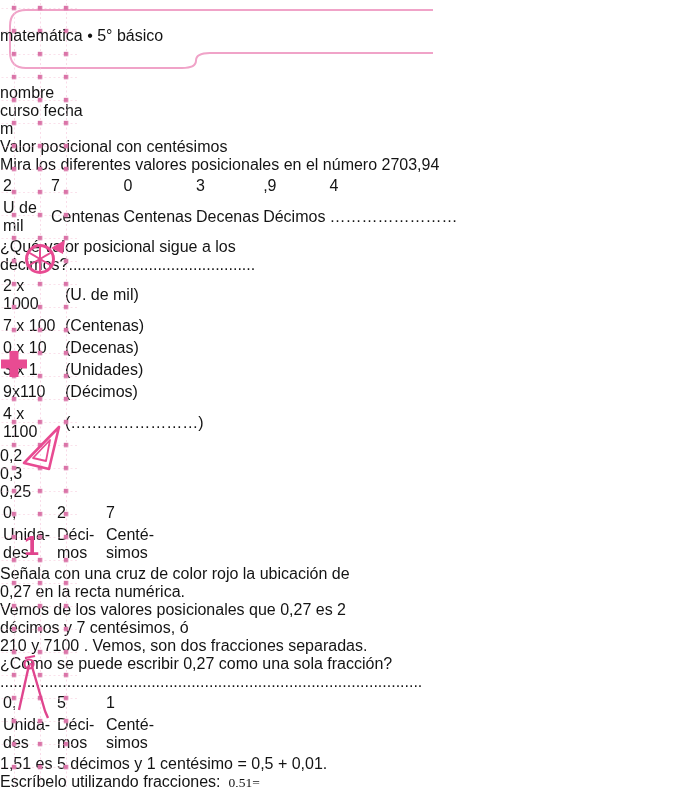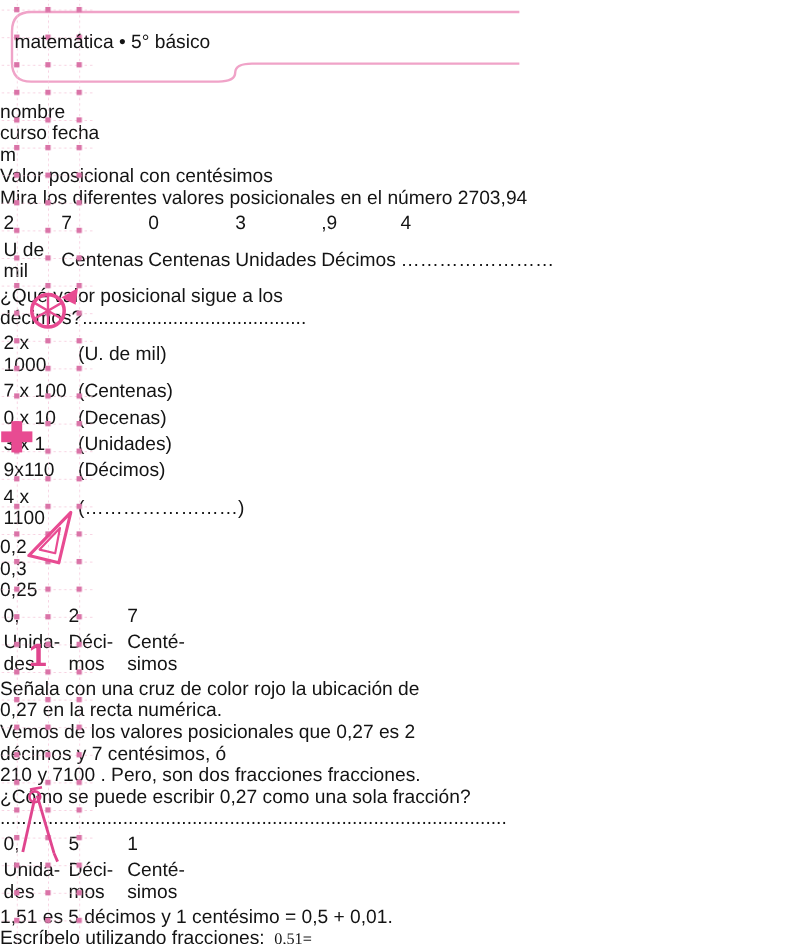--- a/index.html
+++ b/index.html
@@ -5,21 +5,21 @@
   html,body{margin:0;padding:0;background:#fff;}
   .page{position:relative;width:673px;height:787px;background:#fff;overflow:hidden;
         font-family:"Liberation Sans",sans-serif;color:#141414;}
 
   
   .margin-strip{position:absolute;left:0;top:0;width:78px;height:787px;}
   .margin-numeral{position:absolute;left:24px;top:531px;color:#e0458e;font-weight:bold;
         font-size:27px;font-family:"Liberation Sans",sans-serif;}
 
   
-  .band{position:absolute;left:12px;top:27px;width:250px;height:29px;
+  .band{position:absolute;left:0;top:27px;width:250px;height:29px;
         background:linear-gradient(90deg,#b50d5c,#dc puzzles;border-radius:0 15px 15px 0;}
   .band{background:linear-gradient(90deg,#bf0f60,#d9217a);border-radius:0 15px 15px 0;}
   .band-label{position:absolute;left:47px;top:5px;color:#fff;font-size:13.5px;white-space:nowrap;}
   .namebox-svg{position:absolute;left:240px;top:0;}
   .nb-diamond{position:absolute;left:245px;top:16px;width:7px;height:7px;background:#cf1b6f;
         transform:rotate(45deg);}
   .nb-row{position:absolute;display:flex;align-items:flex-end;color:#d4549a;font-size:12px;}
   .nb-row1{left:263px;top:13px;width:372px;}
   .nb-row2{left:263px;top:39px;width:172px;}
   .dotfill{border-bottom:1.6px dotted #e8a0c6;height:13px;}
@@ -153,21 +153,21 @@
         <td style="width:47px;">7</td>
         <td style="width:44px;">0</td>
         <td style="width:47px;">3</td>
         <td style="width:40px;">,9</td>
         <td style="width:70px;">4</td>
       </tr>
       <tr class="label-row">
         <td>U de mil</td>
         <td>Centenas</td>
         <td>Centenas</td>
-        <td>Unidades</td>
+        <td>Decenas</td>
         <td>Décimos</td>
         <td>……………………</td>
       </tr>
     </tbody>
       </table>
 
     <div class="abs txt nowrap" style="left:9px;top:96px;width:360px;">¿Qué valor posicional sigue a los décimos?..........................................</div>
 
     <table class="vtable abs" style="left:377px;top:4px;">
       <tbody>
@@ -240,21 +240,21 @@
     </tbody>
       </table>
 
     <div class="abs txt" style="left:180px;top:60px;width:362px;">Señala con una cruz de color rojo la ubicación de 0,27 en la recta numérica.</div>
     <div class="abs txt" style="left:180px;top:87px;width:362px;">Vemos de los valores posicionales que 0,27 es 2 décimos y 7 centésimos, ó</div>
 
     <div class="abs fracline" style="left:8px;top:100px;">
       <span class="frac"><span class="fnum">2</span><span class="fden">10</span></span>
       <span>y</span>
       <span class="frac"><span class="fnum">7</span><span class="fden">100</span></span>
-      <span>. Pero, son dos fracciones fracciones.</span>
+      <span>. Vemos, son dos fracciones separadas.</span>
     </div>
 
     <div class="abs txt nowrap" style="left:8px;top:136px;width:534px;">¿Cómo se puede escribir 0,27 como una sola fracción? ...............................................................................................</div>
   </div>
 
   
   <div class="bluebox box3">
     <table class="mtable abs" style="left:7px;top:8px;">
       <tbody>
           <tr class="digit-row">

